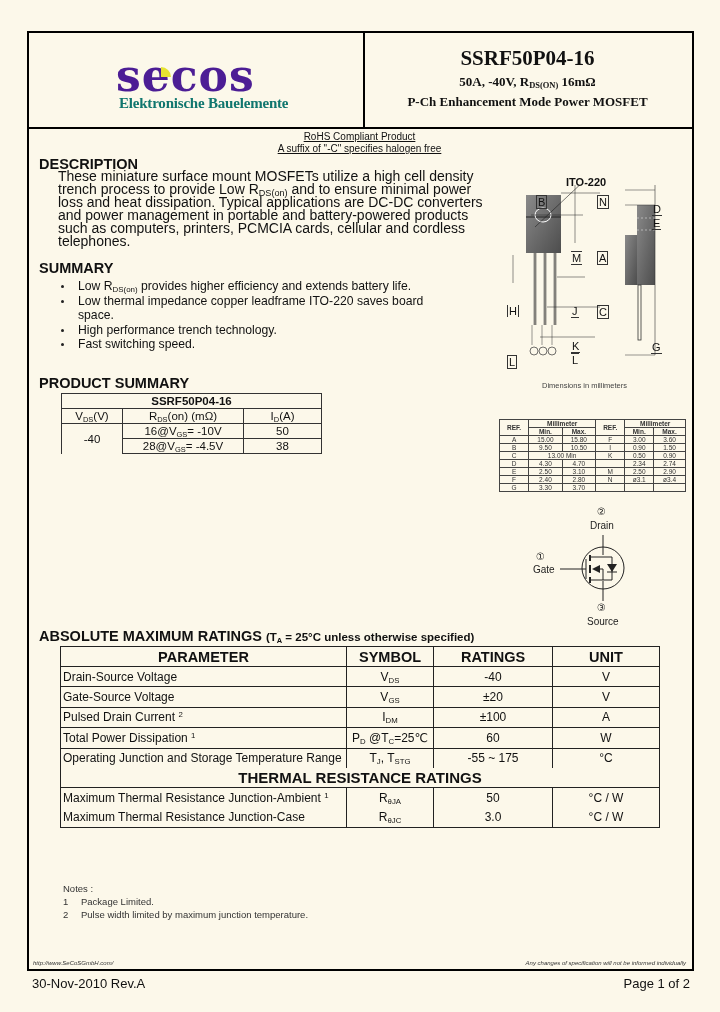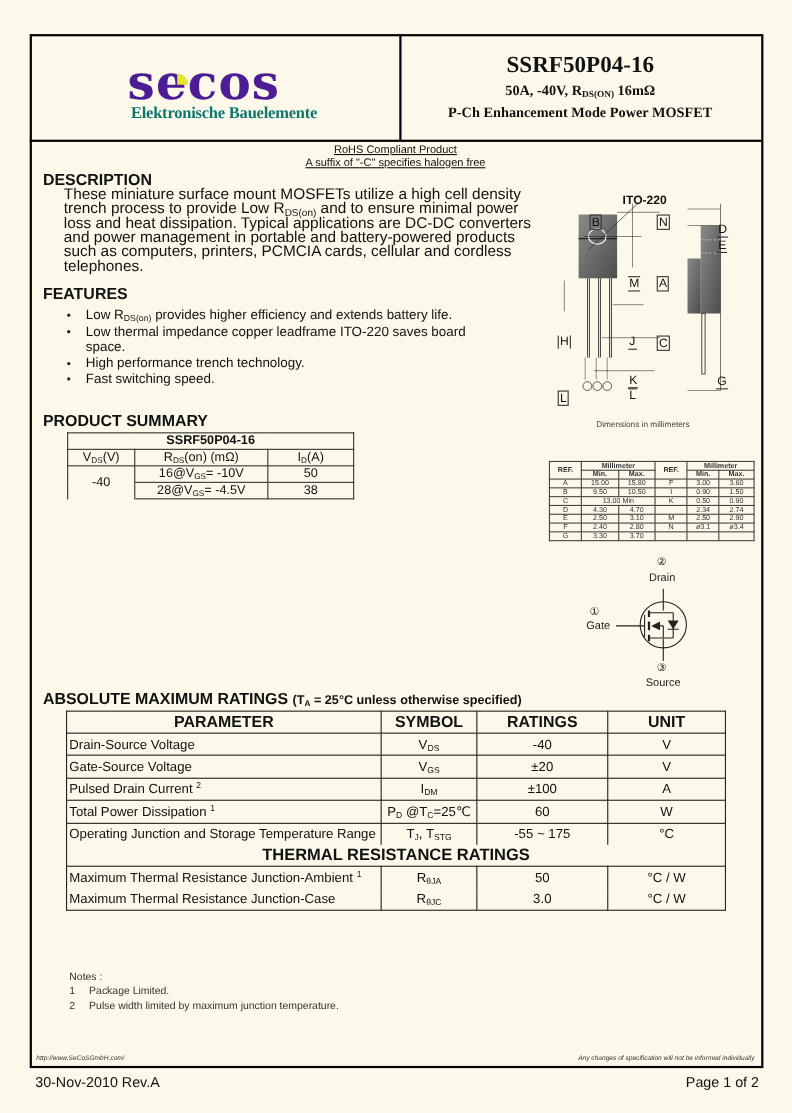--- a/index.html
+++ b/index.html
@@ -103,21 +103,21 @@
 <div class="title-main">SSRF50P04-16</div>
 <div class="title-sub1"><span>50A, -40V, R</span><sub>DS(ON)</sub><span> 16mΩ</span></div>
 <div class="title-sub2">P-Ch Enhancement Mode Power MOSFET</div>
 
 <div class="rohs" style="top:131px">RoHS Compliant Product</div>
 <div class="rohs" style="top:143px">A suffix of "-C" specifies halogen free</div>
 
 <div class="sec-title" style="top:156px">DESCRIPTION</div>
 <div class="desc-text"><span>These miniature surface mount MOSFETs utilize a high cell density trench process to provide Low R</span><sub>DS(on)</sub><span> and to ensure minimal power loss and heat dissipation. Typical applications are DC-DC converters and power management in portable and battery-powered products such as computers, printers, PCMCIA cards, cellular and cordless telephones.</span></div>
 
-<div class="sec-title" style="top:260px">FEATURES</div>
+<div class="sec-title" style="top:260px">SUMMARY</div>
 <ul class="features">
   <li><span>Low R</span><sub>DS(on)</sub><span> provides higher efficiency and extends battery life.</span></li>
   <li><span>Low thermal impedance copper leadframe ITO-220 saves board space.</span></li>
   <li><span>High performance trench technology.</span></li>
   <li><span>Fast switching speed.</span></li>
 </ul>
 
 <div class="sec-title" style="top:375px">PRODUCT SUMMARY</div>
 <table class="ps-table">
   <tbody>

